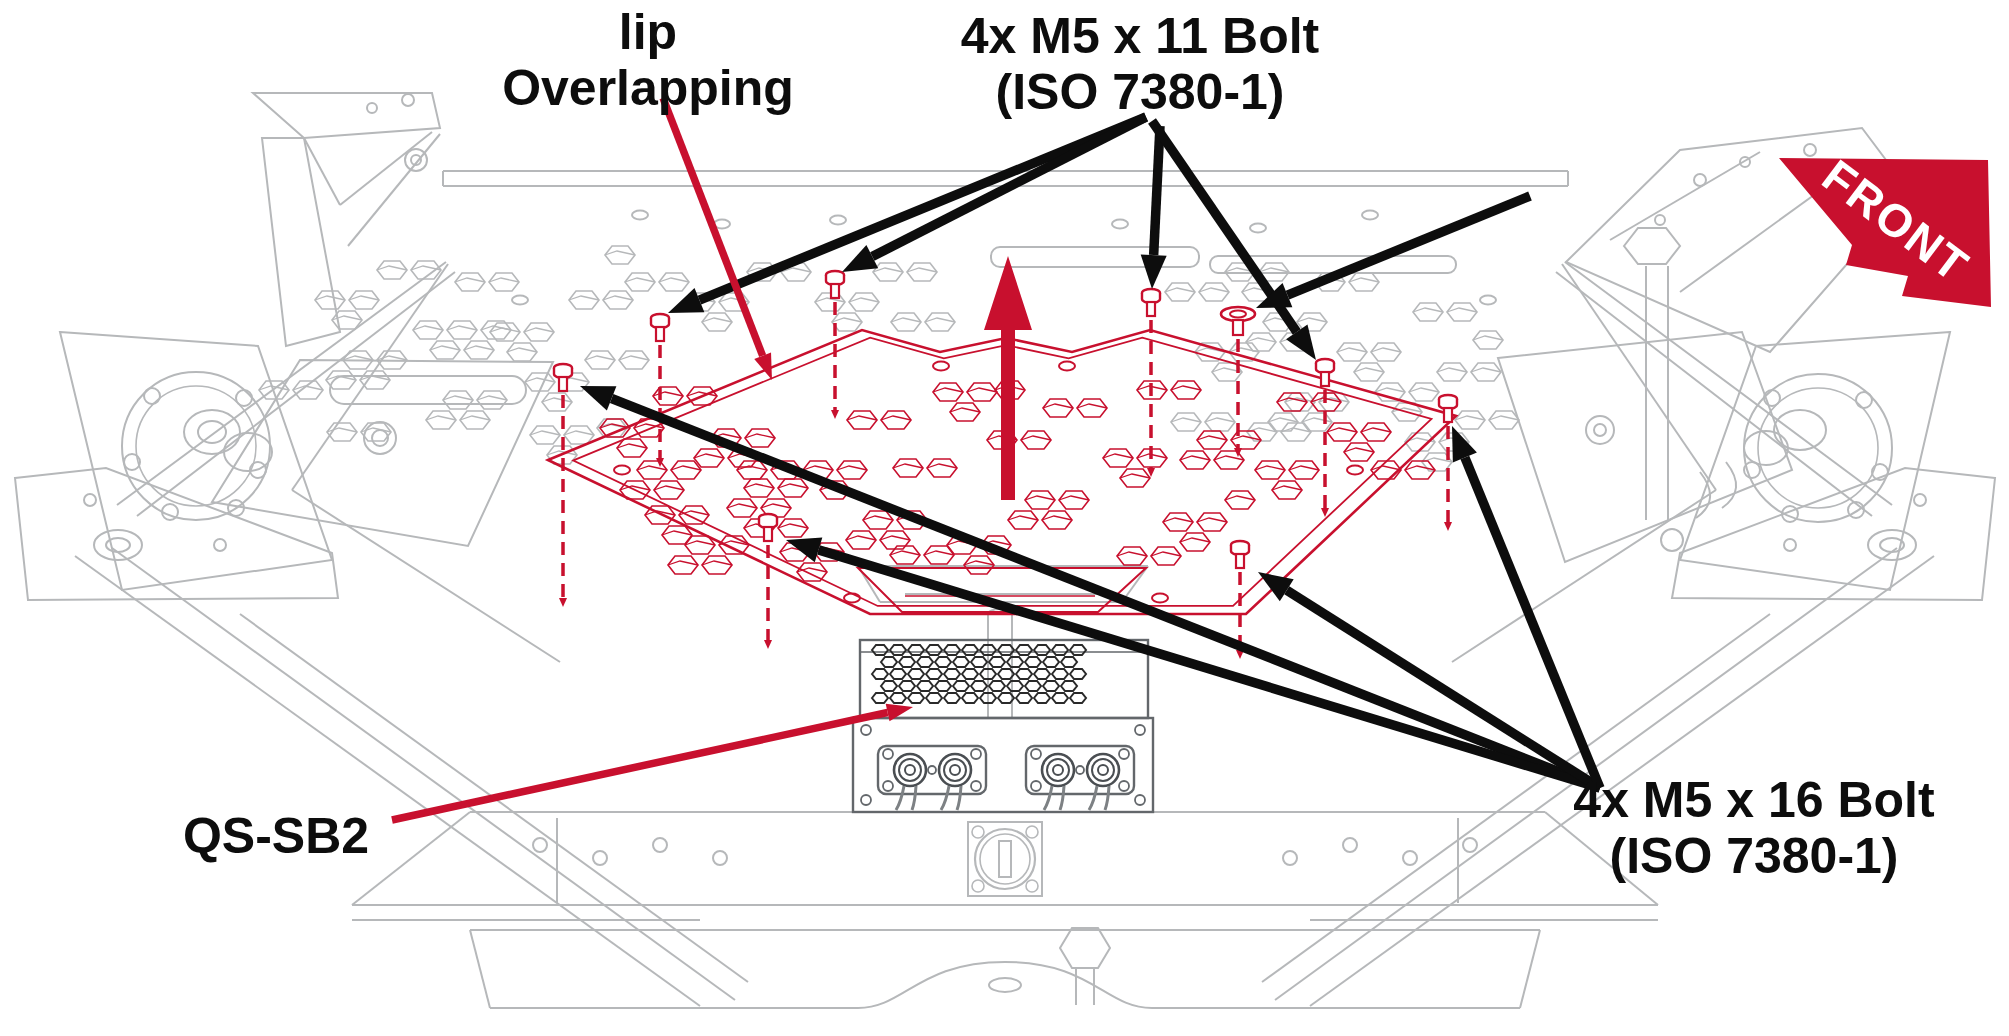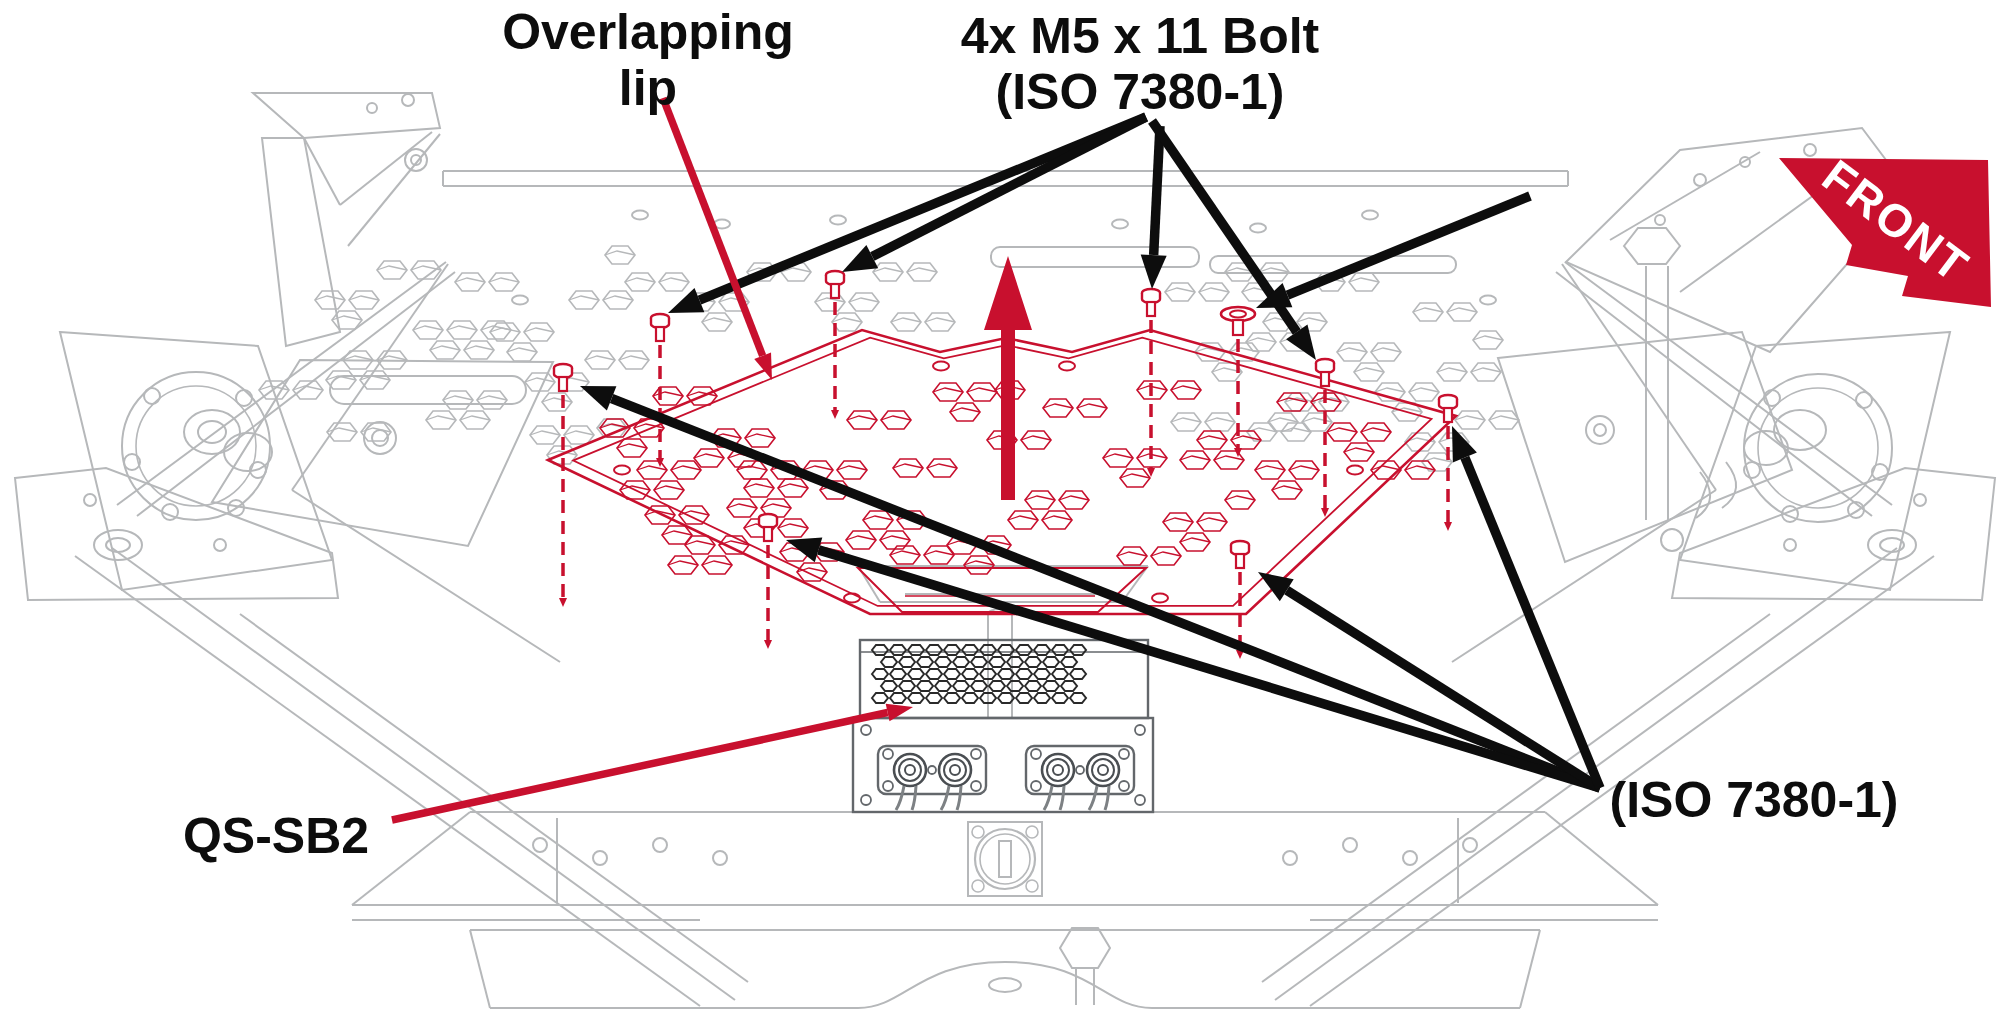--- a/index.html
+++ b/index.html
@@ -690,34 +690,35 @@
         <line x1="392" y1="820" x2="887.5907764622021" y2="712.5110216118449" stroke="#c8102e" stroke-width="7.5"></line>
         <polygon points="913,707 889.4984377893792,721.3065220672364 885.6831151350251,703.7155211564533" fill="#c8102e"></polygon>
         <polygon points="1008,256 1032,330 1015,330 1015,500 1001,500 1001,330 984,330" fill="#c8102e"></polygon>
       </g>
     <g id="gBanner">
         <polygon points="1779,158 1988,160 1991,307 1902,296 1908,276 1846,265 1852,245" fill="#c8102e"></polygon>
       </g>
   </svg>
 
   <div class="lbl" style="left:448px;top:4px;width:400px;">
+    <span>lip</span>
     <span>Overlapping</span>
-    <span>lip</span>
   </div>
 
   <div class="lbl" style="left:940px;top:8px;width:400px;">
     <span>4x M5 x 11 Bolt</span>
     <span>(ISO 7380-1)</span>
   </div>
 
   <div class="lbl" style="left:1466px;top:8px;width:400px;">
   </div>
 
   <div class="lbl" style="left:76px;top:776px;width:400px;margin-top:32px;">
     <span>QS-SB2</span>
   </div>
 
   <div class="lbl" style="left:1534px;top:772px;width:440px;">
+    <span>4x M5 x 16 Bolt</span>
     <span>(ISO 7380-1)</span>
   </div>
 
   <div id="front-text">FRONT</div>
 </div>
 
 </body></html>

